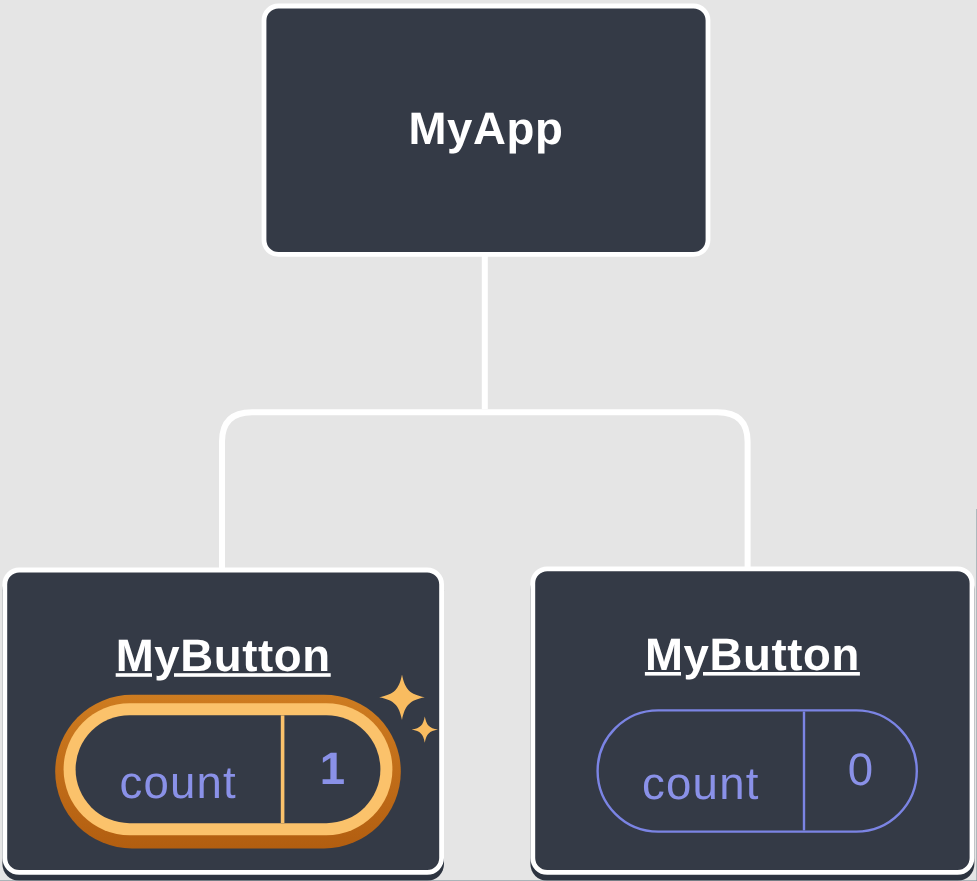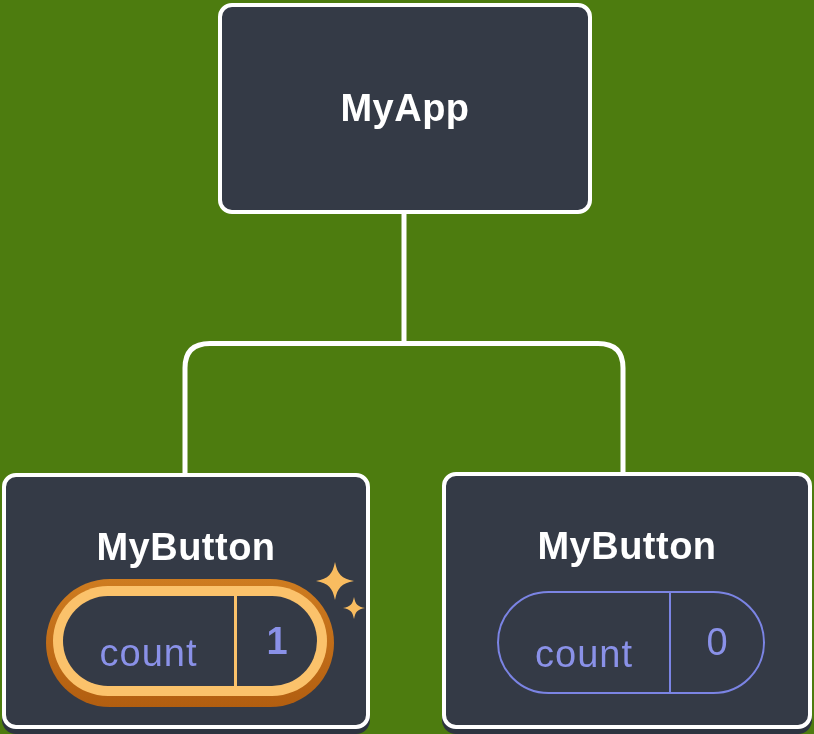--- a/index.html
+++ b/index.html
@@ -1,20 +1,20 @@
 <!DOCTYPE html>
 <html><head>
 <meta charset="utf-8">
 <style>
   html,body{margin:0;padding:0;background:#4D6570;}
   .canvas{
     position:relative;
     width:814px;height:734px;
     overflow:hidden;
-    background:#4d7c0f;
+    background:#e5e5e5;
     font-family:"Liberation Sans", sans-serif;
   }
   svg.connector{position:absolute;left:0;top:0;z-index:1;}
 
   .node{
     position:absolute;
     background:#343A46;
     border:4px solid #FFFFFF;
     border-radius:14px;
     box-sizing:border-box;
@@ -24,21 +24,21 @@
   .node-left{left:2px;top:473px;width:368px;height:256px;box-shadow:0 5px 0 #2D3440;}
   .node-right{left:442px;top:472px;width:370px;height:257px;box-shadow:0 5px 0 #2D3440;}
 
   .node-label{
     color:#FFFFFF;
     font-size:38px;
     font-weight:700;
     letter-spacing:0.5px;
     text-align:center;
   }
-  .child-label{position:absolute;left:0;right:0;top:49px;}
+  .child-label{position:absolute;left:0;right:0;top:49px;text-decoration:underline;}
 
   
   .pill{
     position:absolute;
     box-sizing:border-box;
     border:2px solid #7B84E4;
     border-radius:60px;
     display:flex;
     align-items:stretch;
   }

